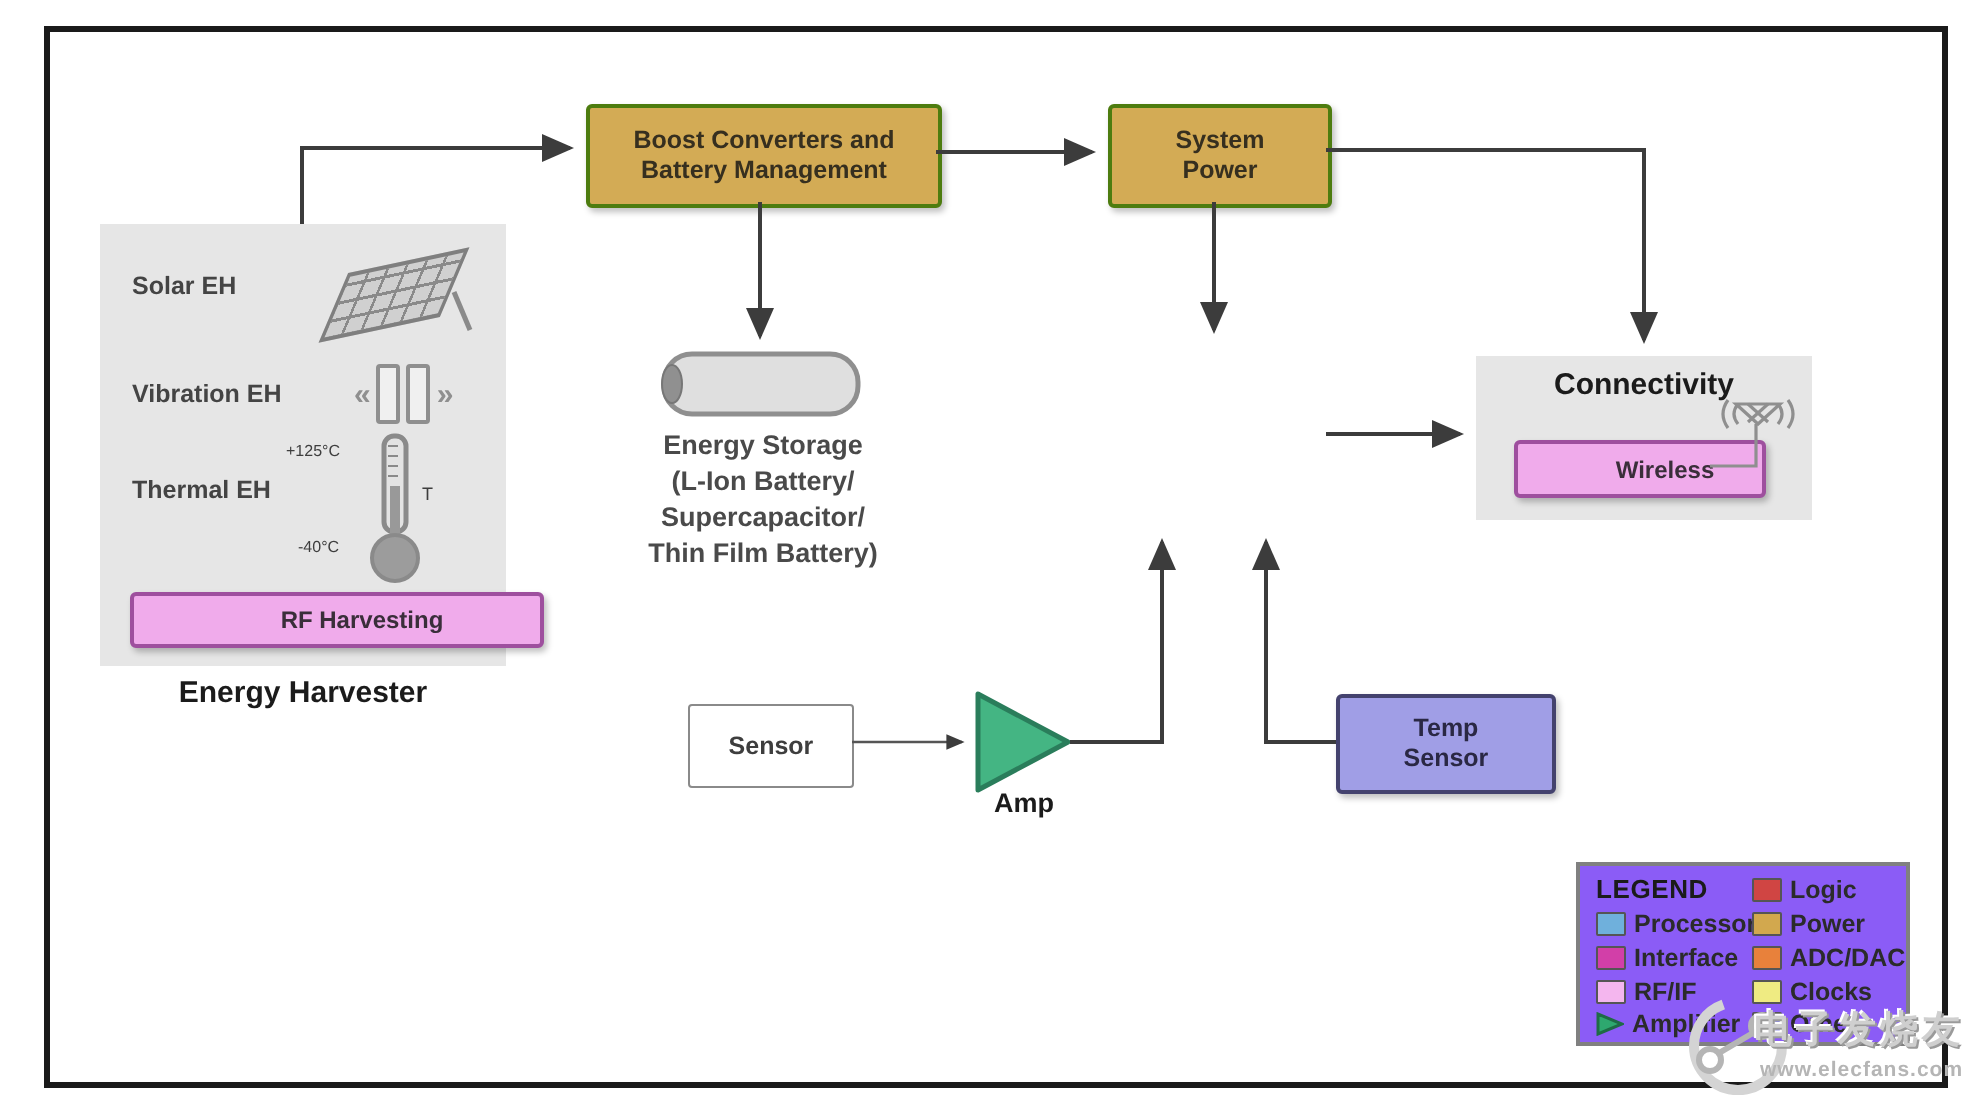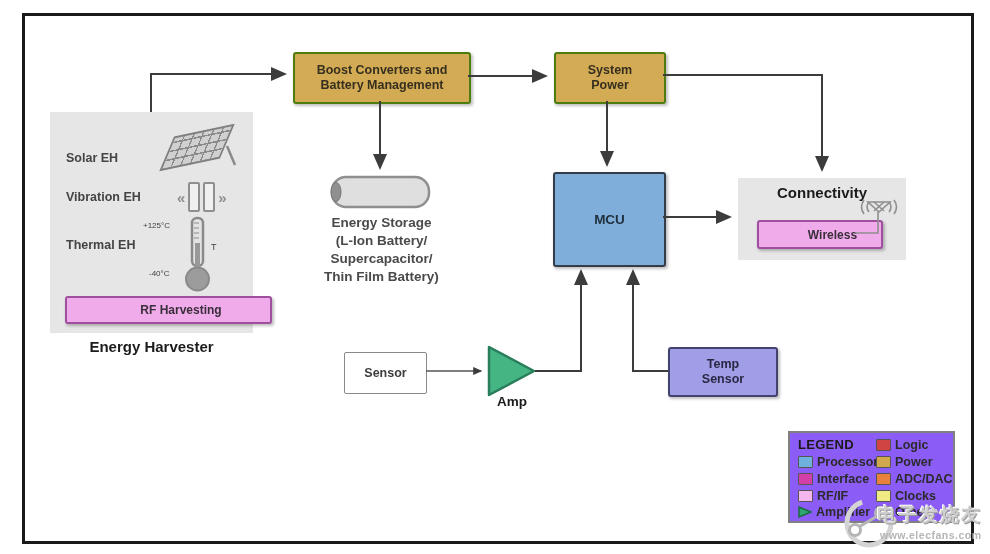--- a/index.html
+++ b/index.html
@@ -38,21 +38,21 @@
 </style>
 </head>
 <body>
 
 <div id="stage">
 
   <div class="abs frame"></div>
 
   <div class="abs panel" style="left: 50px; top: 112px; width: 203px; height: 221px; background-color: rgb(230, 230, 230);"></div>
 
-  <div class="abs lbl" style="left:66px;top:151px;">Solar EH</div>
+  <div class="abs lbl" style="left:66px;top:136px;">Solar EH</div>
   <div class="abs solarpanel" style="left:166px;top:132px;"></div>
 
   <div class="abs lbl" style="left:66px;top:190px;">Vibration EH</div>
   <div class="abs vib" style="left:177px;top:182px;">
     <span class="wave">«</span>
     <span class="bar"></span>
     <span class="bar"></span>
     <span class="wave">»</span>
   </div>
 
@@ -92,23 +92,20 @@
     <rect x="6" y="5" width="97" height="30" rx="14" fill="#DFDFDF" stroke="#8f8f8f" stroke-width="2.5"></rect>
     <ellipse cx="10" cy="20" rx="5" ry="9.5" fill="#909090" stroke="#777" stroke-width="1"></ellipse>
   </svg>
   <div class="abs storage" style="left:299px;top:214px;width:165px;">
     <div>Energy Storage</div>
     <div>(L-Ion Battery/</div>
     <div>Supercapacitor/</div>
     <div>Thin Film Battery)</div>
   </div>
 
-  <div class="abs block mcu" style="left: 553px; top: 172px; width: 109px; height: 91px; background-color: rgb(127, 174, 219);">
-    <span>MCU</span>
-  </div>
 
   <div class="abs panel" style="left: 738px; top: 178px; width: 168px; height: 82px; background-color: rgb(230, 230, 230);"></div>
   <div class="abs title" style="left:738px;top:184px;width:168px;">Connectivity</div>
   <div class="abs block pinkbox" style="left: 757px; top: 220px; width: 97px; height: 25px; background-color: rgb(240, 171, 235);">
     <span>Wireless</span>
   </div>
   <svg class="abs" style="left:856px;top:196px;" width="50" height="26" viewBox="0 0 50 26">
     <g fill="none" stroke="#8f8f8f" stroke-width="1.6">
       <path d="M8,4 q-5,7 0,14"></path>
         <path d="M13,6 q-4,5 0,10"></path>

